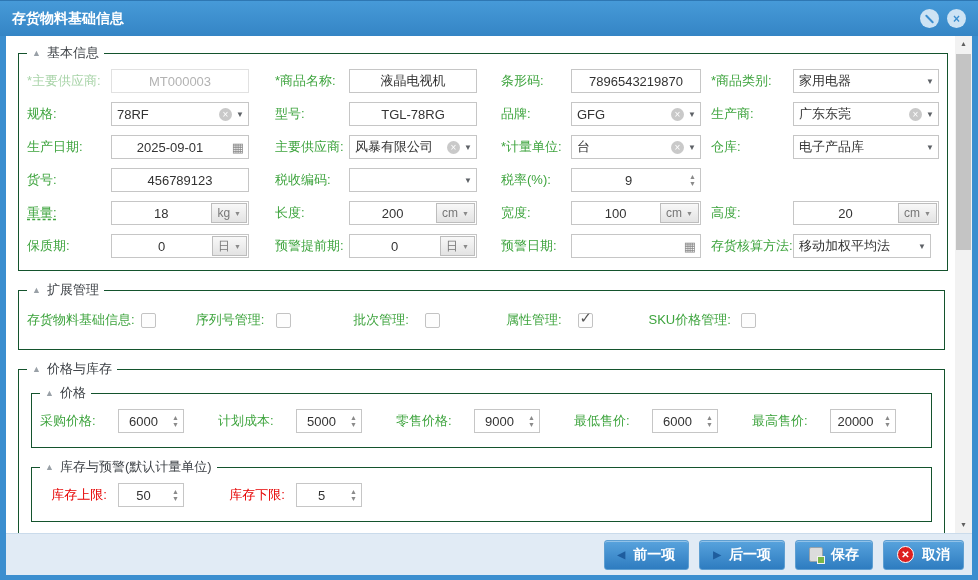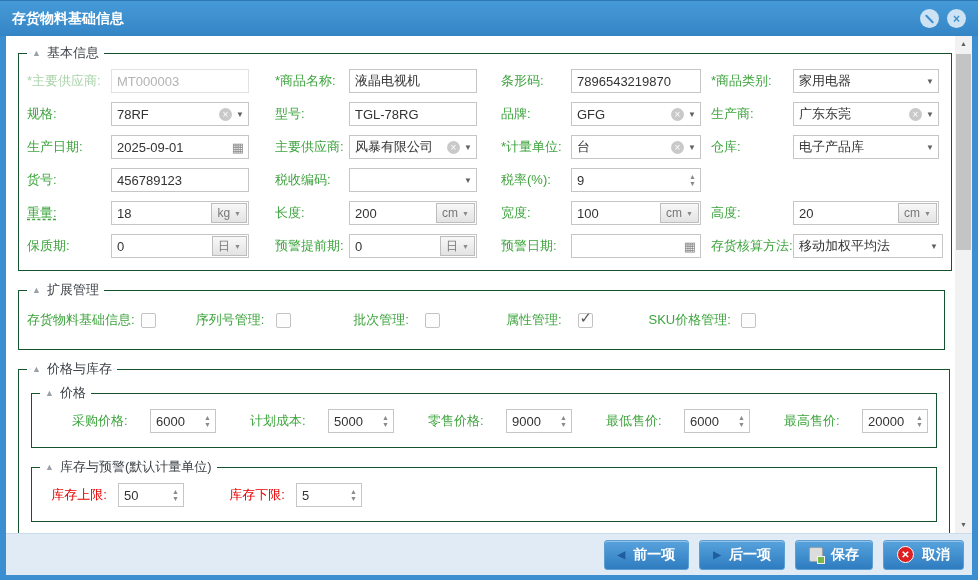--- a/index.html
+++ b/index.html
@@ -23,21 +23,21 @@
   .lbl.dis{color:#a9d4a9;}
   .lbl.red{color:#e60000;text-align:center;}
   .lbl.tip{text-decoration:underline dashed;text-underline-offset:2px;}
   .pair{display:flex;align-items:center;}
   .p1 .lbl{width:84px;} .p1 .fld{width:138px;} .p1{margin-right:26px;}
   .p2 .lbl{width:74px;} .p2 .fld{width:128px;} .p2{margin-right:24px;}
   .p3 .lbl{width:70px;} .p3 .fld{width:130px;} .p3{margin-right:10px;}
   .p4 .lbl{width:82px;} .p4 .fld{width:146px;}
   .fld{height:24px;border:1px solid #c6c6c6;background:#fff;display:flex;align-items:center;
     box-sizing:border-box;font-size:13px;color:#333;flex:none;}
-  .fld input{border:none;outline:none;width:100%;height:100%;padding:0 5px;font:inherit;color:#333;background:transparent;box-sizing:border-box;}
+  .fld input{border:none;outline:none;width:100%;height:100%;padding:0 5px;font:inherit;color:#333;background:transparent;box-sizing:border-box;text-align:center;}
   .fld.disabled{border-color:#e1e1e1;}
   .fld.disabled input{color:#b3b3b3;}
   .val{padding:0 5px;flex:1;white-space:nowrap;overflow:hidden;}
   .arrow{width:16px;text-align:center;color:#5d6166;font-size:8px;flex:none;cursor:pointer;}
   .clear{width:13px;height:13px;border-radius:50%;background:#c9c9c9;color:#fff;font-size:10px;line-height:13px;
     text-align:center;flex:none;cursor:pointer;}
   .cal{width:20px;text-align:center;color:#8a8a8a;font-size:13px;flex:none;cursor:pointer;}
   .spin{width:15px;height:100%;display:flex;flex-direction:column;align-items:center;justify-content:center;
     flex:none;color:#8a8a8a;cursor:pointer;}
   .spin i{font-style:normal;font-size:7px;line-height:7px;}
@@ -273,21 +273,21 @@
             </div>
           <div class="pair p3">
               <span class="lbl">预警日期:</span>
             <div class="fld">
                 <input value="" style="">
                 <span class="cal">▦</span>
               </div>
             </div>
           <div class="pair p4">
               <span class="lbl">存货核算方法:</span>
-            <div class="fld" style="width:150px;">
+            <div class="fld" style="width:138px;">
                 <span class="val">移动加权平均法</span>
                 <span class="arrow">▼</span>
               </div>
             </div>
         </div>
       </fieldset>
 
       <fieldset>
         <legend><span class="tri">▲</span><span>扩展管理</span></legend>
         <div class="xrow">
@@ -302,21 +302,21 @@
           <span class="lbl" style="margin-left:56px;">SKU价格管理:</span>
           <span class="cb" style="margin-left:10px;" data-checked="false"></span>
         </div>
       </fieldset>
 
       <fieldset>
         <legend><span class="tri">▲</span><span>价格与库存</span></legend>
 
         <fieldset class="inner">
           <legend><span class="tri">▲</span><span>价格</span></legend>
-          <div class="row" style="margin-bottom:6px;margin-left:32px;">
+          <div class="row" style="margin-bottom:6px;">
             <div class="pair ppair">
                 <span class="lbl">采购价格:</span>
               <div class="fld">
                   <input value="6000" style="">
                   <span class="spin">
                     <i>▲</i>
                     <i>▼</i>
                   </span>
                 </div>
               </div>

